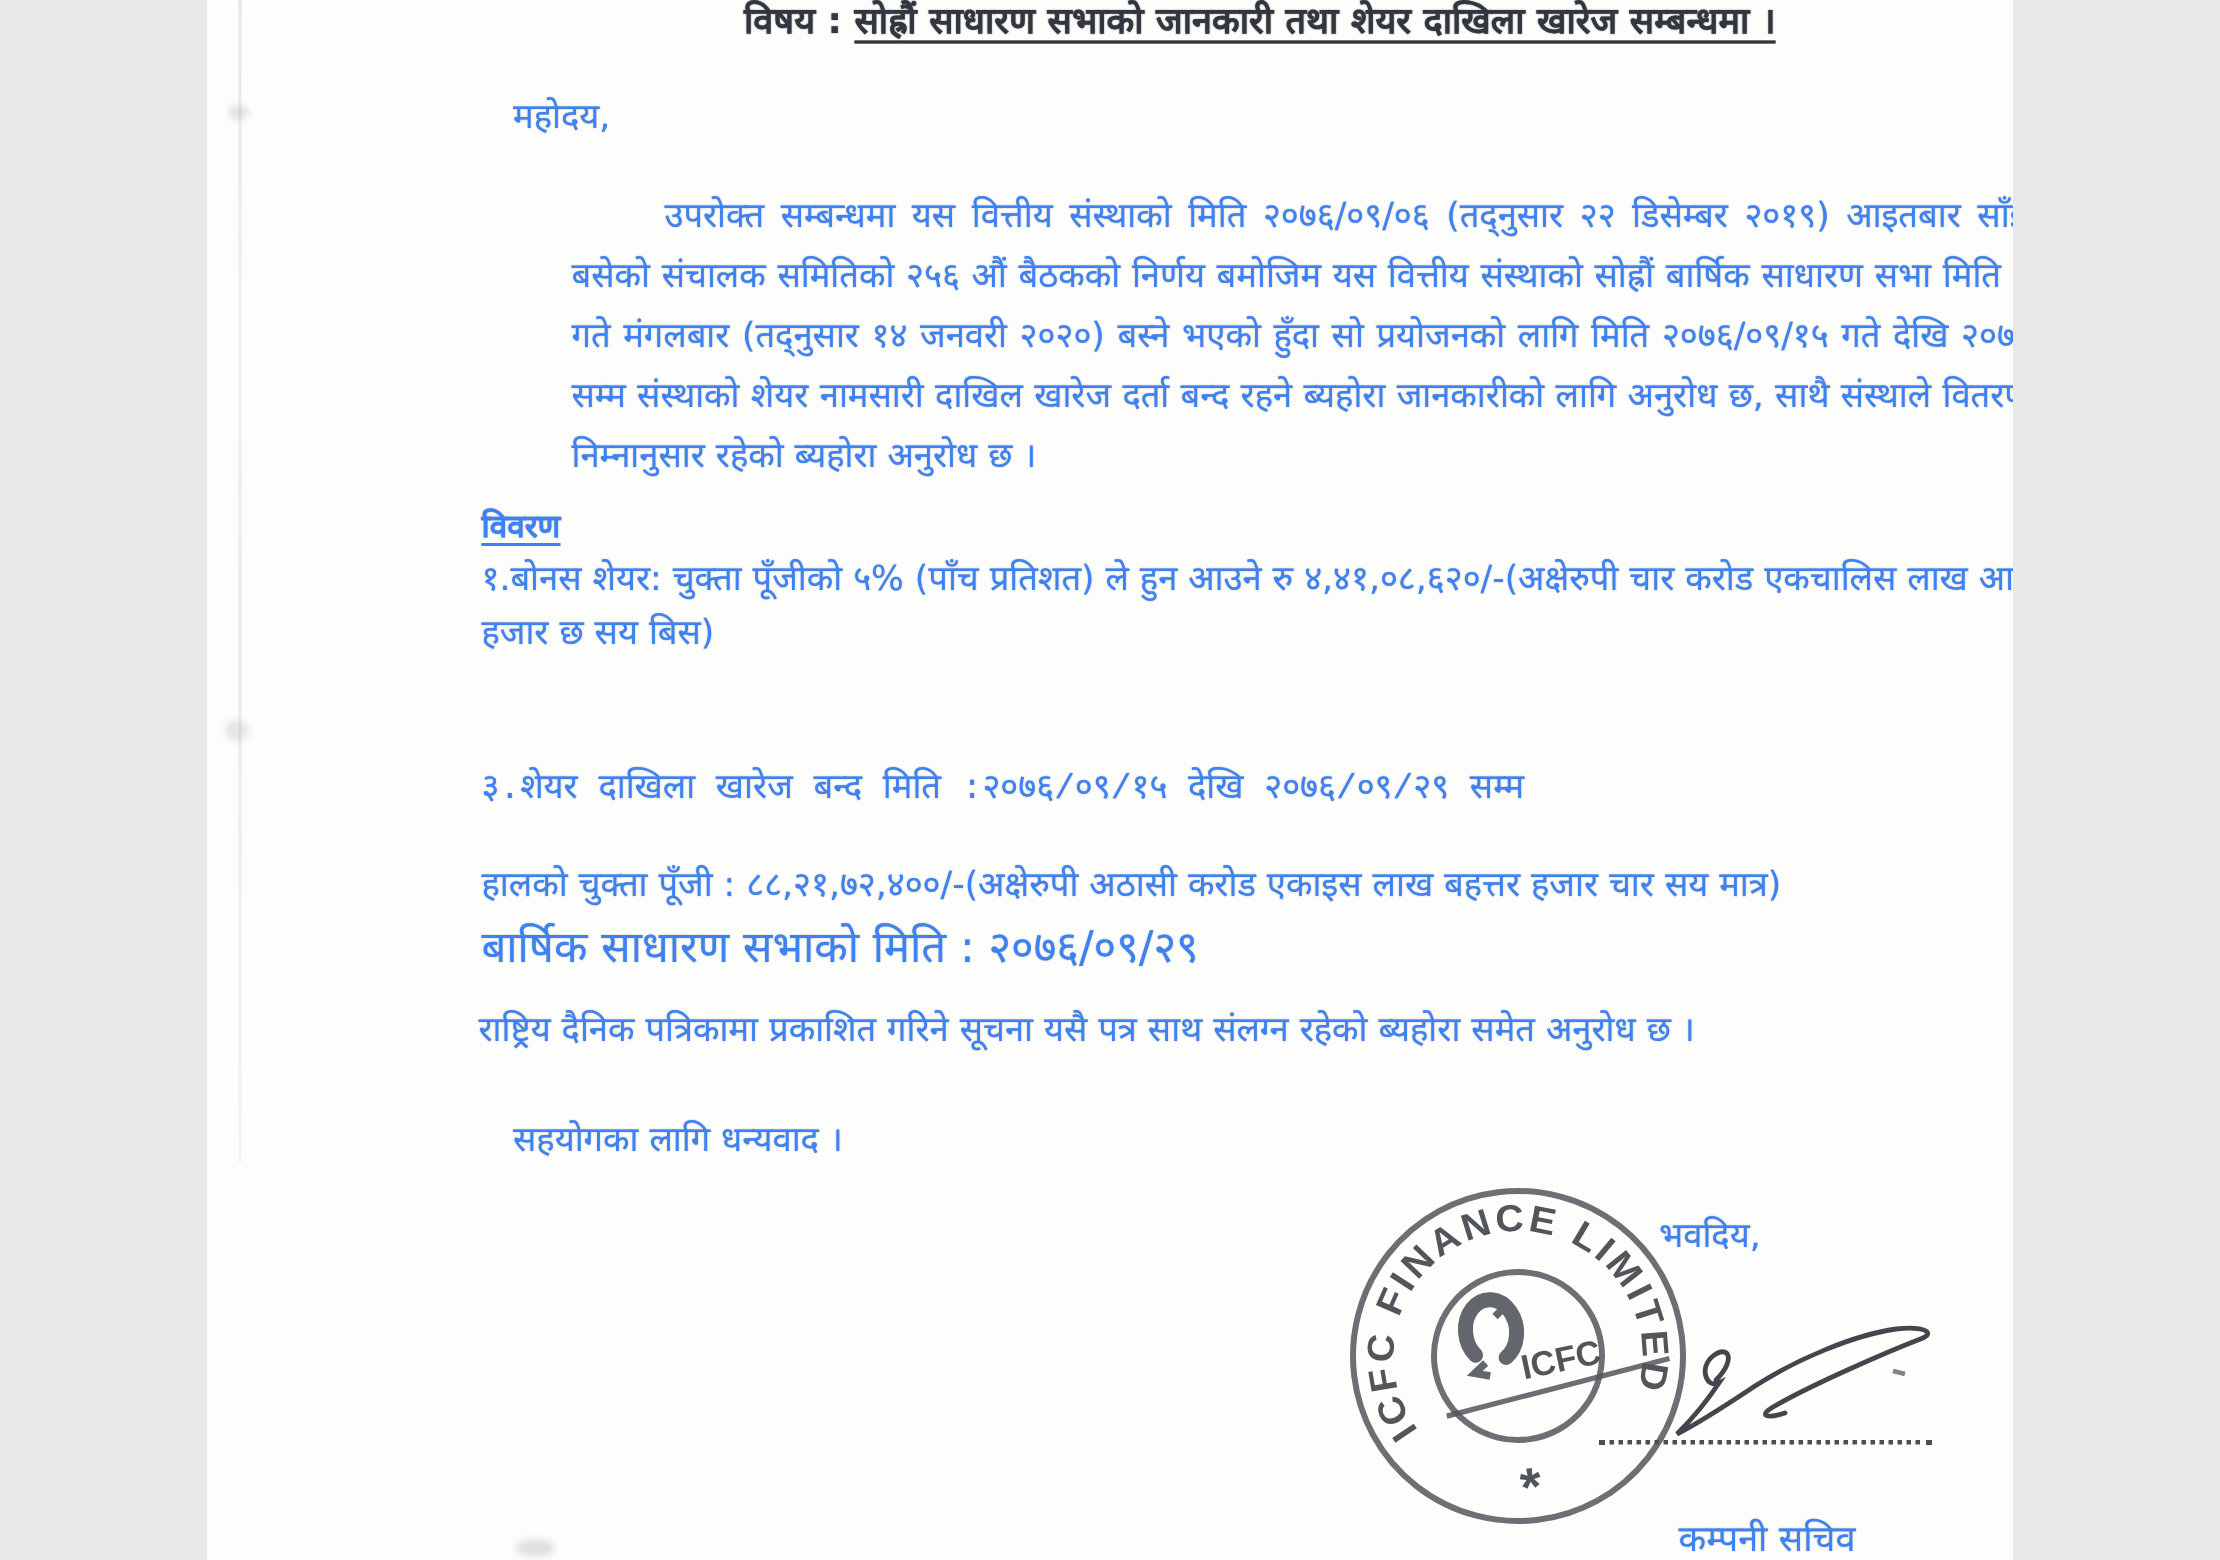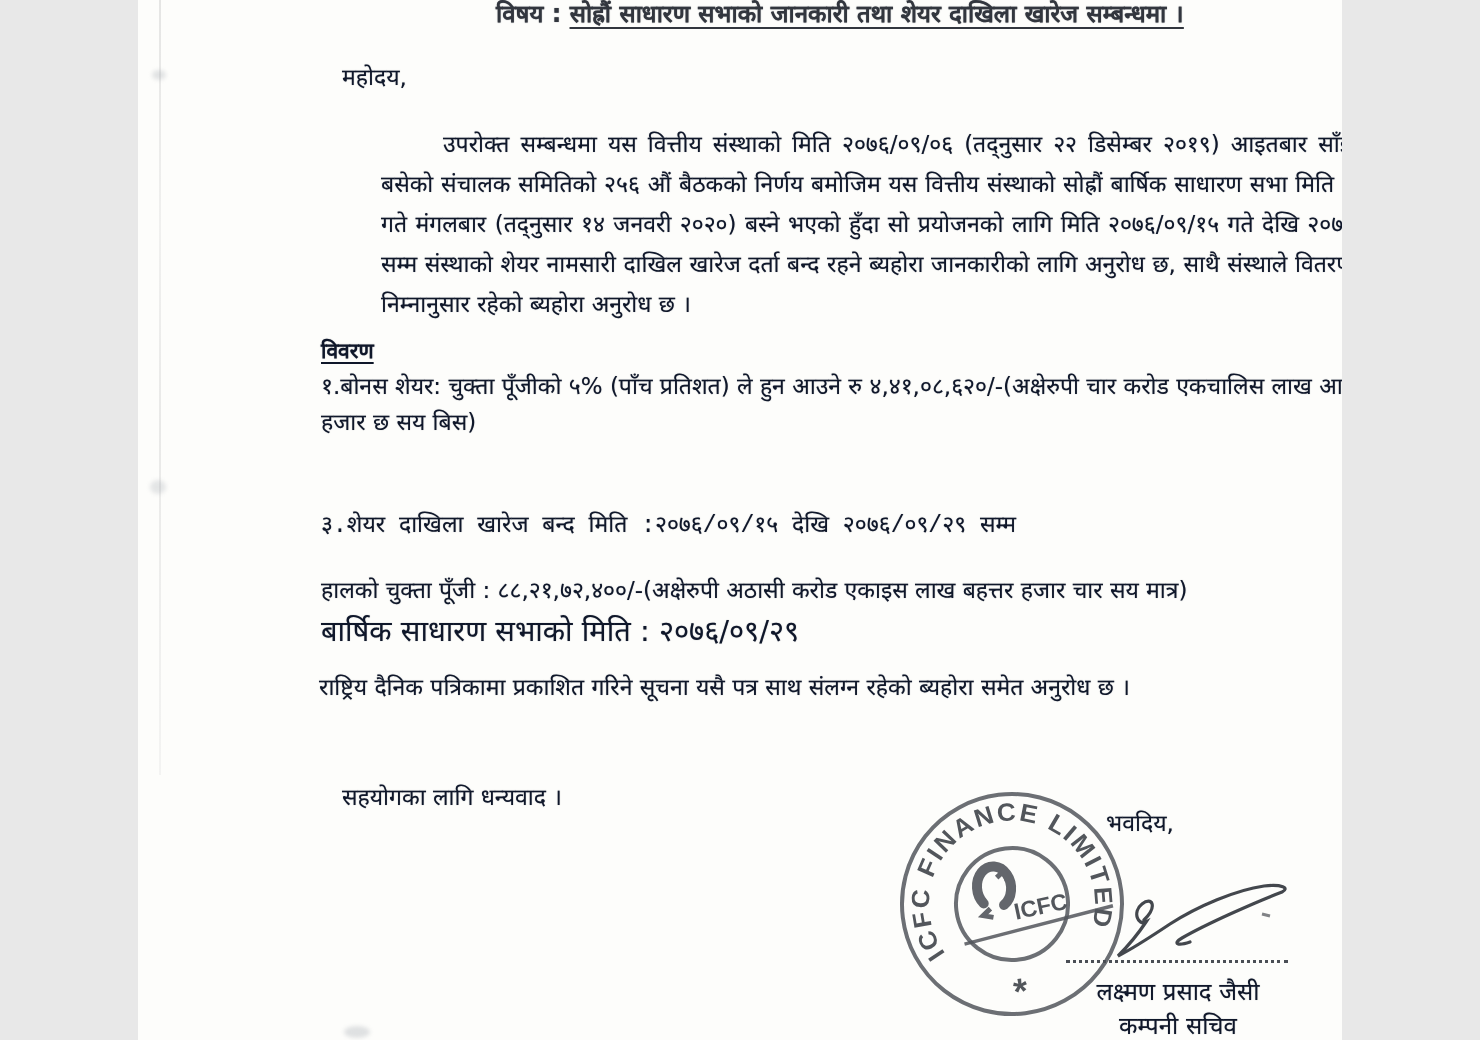--- a/index.html
+++ b/index.html
@@ -7,21 +7,21 @@
     position:relative;
     width:1204px;height:1040px;
     margin:0 auto;
     background:#fdfdfb;
     overflow:hidden;
     font-family:"Liberation Serif","DejaVu Serif",serif;
     color:#454b55;
   }
   .dev{
     font-family:"DejaVu Sans","Liberation Sans",sans-serif;
-    color:#0f172a;
+    color:#3b82f6;
     text-shadow:0 0 1px rgba(69,75,85,.55);
   }
   .subject{
     position:absolute;top:-4px;left:358px;
     font-size:24px;font-weight:bold;color:#32363e;
     text-shadow:0 0 1px rgba(50,54,62,.7);
     white-space:nowrap;
   }
   .subject .u{
     text-decoration:underline;
@@ -39,21 +39,21 @@
     font-size:21px;font-weight:bold;
     text-decoration:underline;text-underline-offset:4px;
   }
   .item{position:absolute;left:183px;width:1075px;font-size:23px;line-height:36px;text-align:left;}
   .item1{top:368px;}
   .item2{top:438px;}
   .item3{top:508px;font-family:Liberation Mono, monospace;}
   .capital{position:absolute;top:572px;left:183px;width:1090px;font-size:23px;line-height:36px;}
   .agmdate{position:absolute;top:610px;left:183px;font-size:29px;}
   .pubnote{position:absolute;top:668px;left:181px;width:1090px;font-size:23px;line-height:38px;}
-  .thanks{position:absolute;top:780px;left:204px;font-size:23px;}
+  .thanks{position:absolute;top:742px;left:204px;font-size:23px;}
   .closing{position:absolute;top:806px;left:968px;font-size:23px;}
   .stamp{position:absolute;top:788px;left:758px;width:232px;height:232px;transform:rotate(-7deg);opacity:.88;}
   .sig{position:absolute;top:862px;left:948px;width:230px;height:110px;}
   .dotline{
     position:absolute;top:938px;left:928px;width:222px;height:22px;
     border-bottom:3px dotted #4a4e55;
   }
   .sig-name{position:absolute;top:974px;left:930px;width:220px;text-align:center;font-size:24px;}
   .sig-title{position:absolute;top:1008px;left:930px;width:220px;text-align:center;font-size:24px;}
   
@@ -128,16 +128,15 @@
     <svg width="230" height="110" viewBox="0 0 230 110">
       <path d="M 58,58 C 72,44 66,34 56,42 C 46,50 52,64 60,60 C 52,72 40,86 32,94
                C 48,86 66,74 84,62 C 112,44 150,28 178,24 C 196,22 204,26 196,30
                C 170,40 120,62 96,76 C 86,82 92,84 104,80" fill="none" stroke="#2f333a" stroke-width="3.2" stroke-linecap="round" opacity=".9"></path>
       <path d="M 176,52 l 8,2" stroke="#2f333a" stroke-width="3" opacity=".6"></path>
     </svg>
   </div>
 
   <div class="dotline"></div>
 
-  <div class="sig-name dev">लक्ष्मण प्रसाद जैसी</div>
   <div class="sig-title dev">कम्पनी सचिव</div>
 
 </div>
 
 </body></html>

